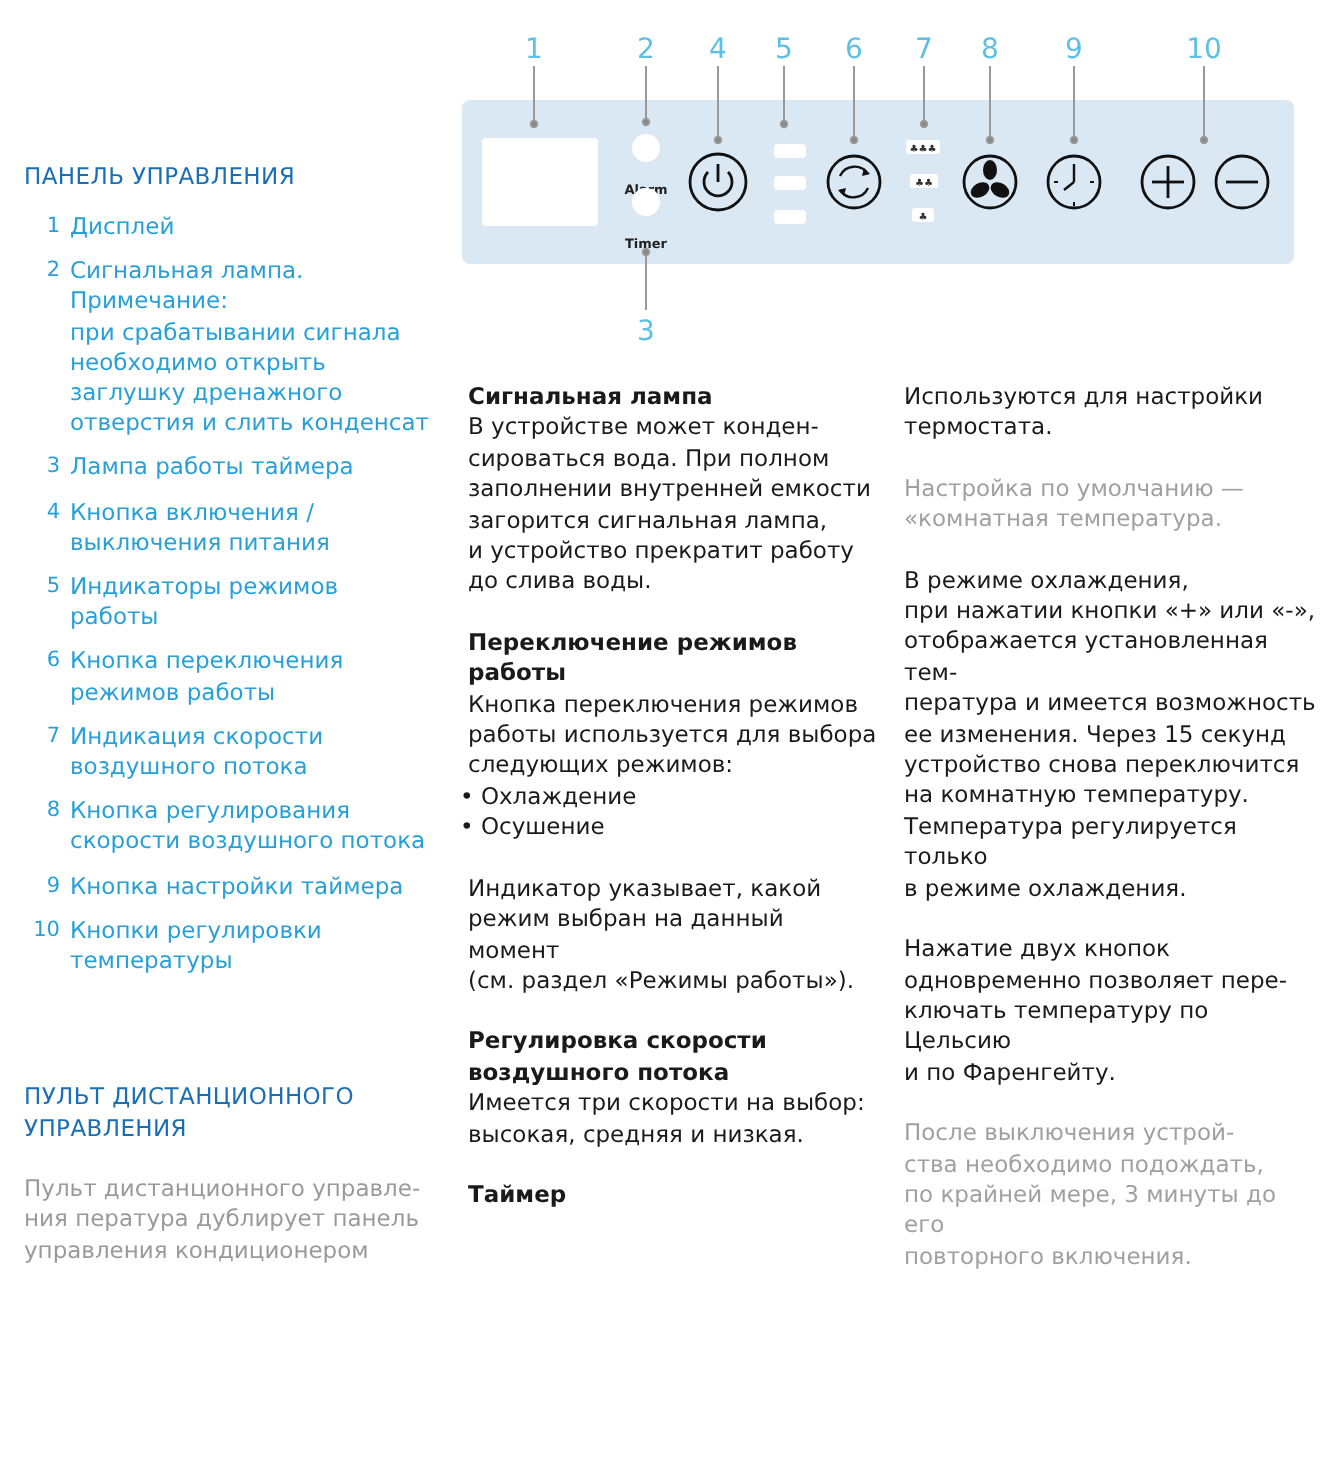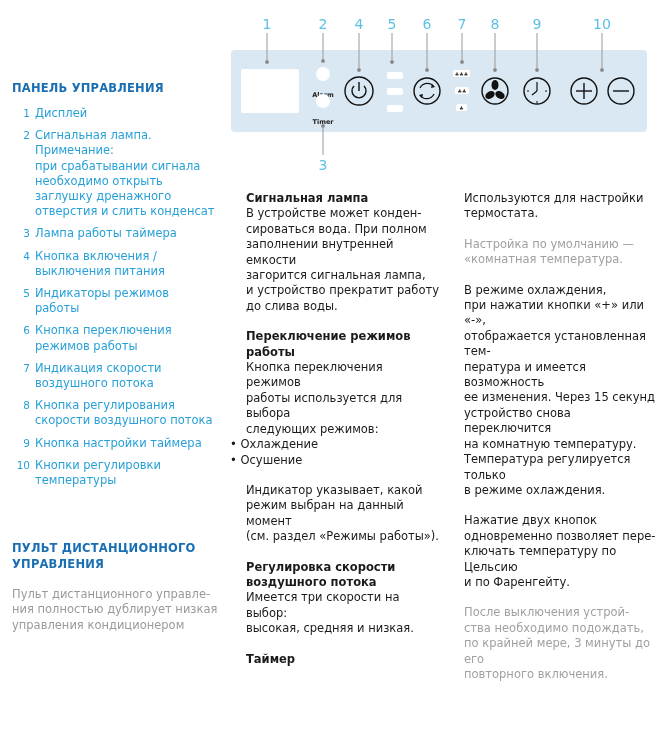--- a/index.html
+++ b/index.html
@@ -1,25 +1,25 @@
 <!DOCTYPE html>
 <html><head>
 <meta charset="utf-8">
 <style>
   html, body { margin:0; padding:0; background:#fff; }
   body { width:663px; height:734px; position:relative; overflow:hidden; font-family:"DejaVu Sans", sans-serif; }
   .abs { position:absolute; }
-  .h-blue { color:#1a6fb4; font-weight:bold; font-size:11.5px; line-height:16px; letter-spacing:0.2px; }
+  .h-blue { color:#1a6fb4; font-weight:normal; font-size:11.5px; line-height:16px; letter-spacing:0.2px; }
   .left-list { left:12px; top:106px; width:215px; }
   .li { display:flex; font-size:11.5px; line-height:15.2px; color:#27a0d8; margin-bottom:7px; }
   .li .num { width:18px; text-align:right; padding-right:5px; flex:none; font-size:10.5px; }
   .li .txt { white-space:pre-line; }
   .gray { color:#9a9a9a; }
   .col { font-size:11.5px; line-height:15.4px; color:#1a1a1a; }
-  .col p { margin:0 0 15px 16px; white-space:pre-line; }
+  .col p { margin:0 0 15px 4px; white-space:pre-line; }
   .col b { display:block; font-weight:bold; }
   .col .gray { color:#a0a0a0; }
   .col ul { margin:0; padding:0; list-style:none; }
   .col ul li::before { content:"•  "; }
   .panel { left:231px; top:50px; width:416px; height:82px; background:#d9e8f3; border-radius:4px; }
 </style>
 </head>
 <body>
 
 <div class="abs h-blue" style="left:12px;top:80px;">ПАНЕЛЬ УПРАВЛЕНИЯ</div>
@@ -73,21 +73,21 @@
     <div class="li">
       <span class="num">10</span>
       <span class="txt">Кнопки регулировки
 температуры</span>
     </div>
   </div>
 
 <div class="abs h-blue" style="left:12px;top:540px;white-space:pre-line;">ПУЛЬТ ДИСТАНЦИОННОГО
 УПРАВЛЕНИЯ</div>
 <div class="abs gray" style="left:12px;top:587px;font-size:11.5px;line-height:15.4px;white-space:pre-line;">Пульт дистанционного управле-
-ния полностью дублирует низкая
+ния пература дублирует панель
 управления кондиционером</div>
 
 <div class="abs panel"></div>
 <svg class="abs" style="left:230px;top:10px;" width="433" height="170">
   <g fill="#5cc0e6" font-size="14" font-family="DejaVu Sans, sans-serif" text-anchor="middle" id="callouts">
       <text x="37" y="19">1</text>
       <text x="93" y="19">2</text>
       <text x="93" y="160">3</text>
       <text x="129" y="19">4</text>
       <text x="162" y="19">5</text>

